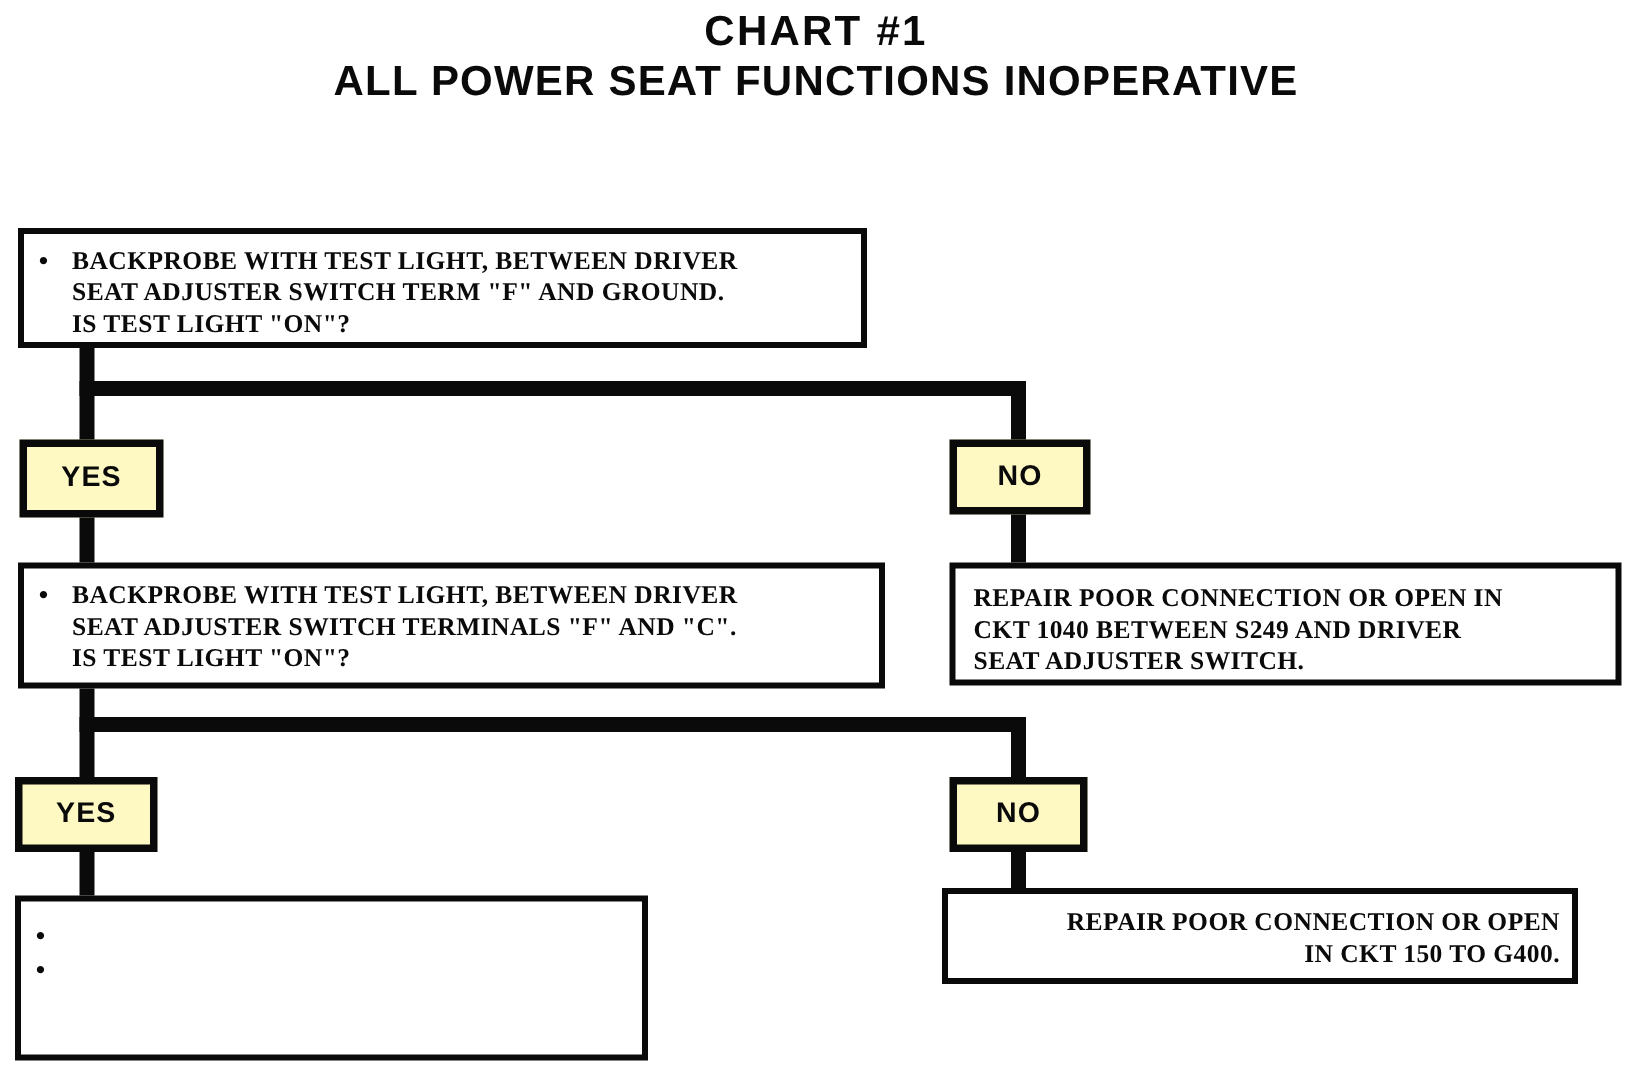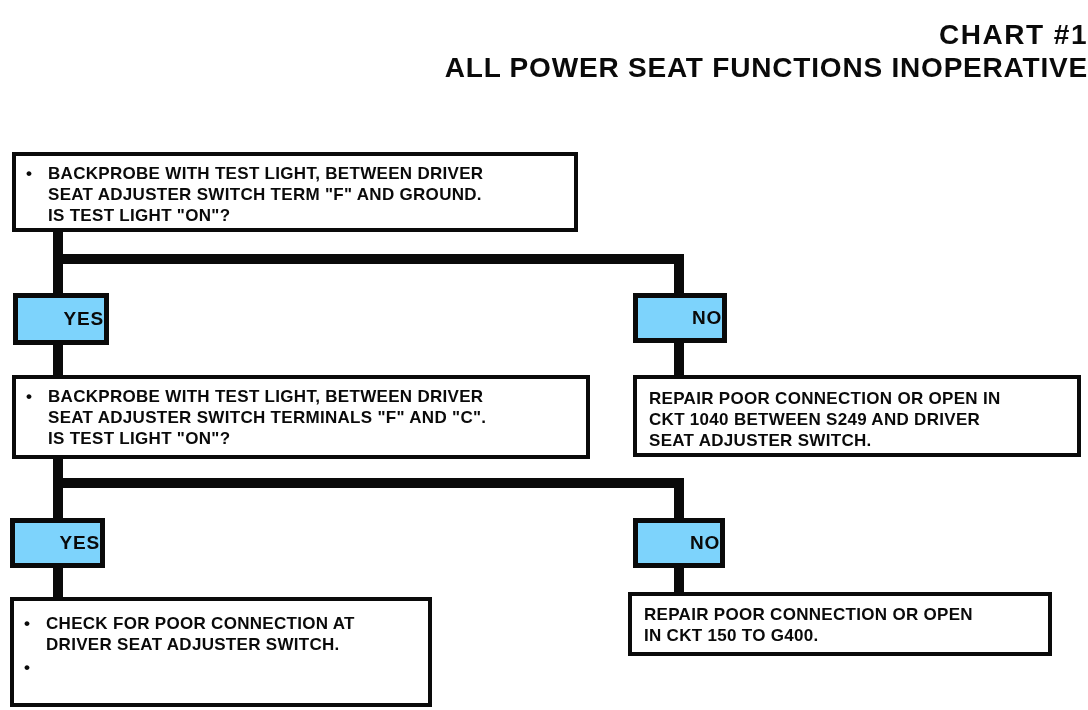--- a/index.html
+++ b/index.html
@@ -12,24 +12,24 @@
     width: 1088px;
     height: 710px;
     background: #ffffff;
     font-family: "Liberation Sans", sans-serif;
     font-weight: bold;
     color: #0a0a0a;
     overflow: hidden;
   }
   .title-wrap {
     position: absolute;
-    top: 20px;
+    top: 6px;
     left: 0;
     width: 100%;
-    text-align: right;
+    text-align: center;
     line-height: 1.1;
   }
   .title {
     font-size: 28px;
     letter-spacing: 1.5px;
     margin: 0;
   }
   .subtitle {
     font-size: 28px;
     letter-spacing: 0.8px;
@@ -40,25 +40,25 @@
     box-sizing: border-box;
     background: #ffffff;
     border: 4px solid #0a0a0a;
     font-size: 17px;
     line-height: 21px;
     letter-spacing: 0.3px;
   }
   .tag {
     position: absolute;
     box-sizing: border-box;
-    background: #7dd3fc;
+    background: #fef9c3;
     border: 5px solid #0a0a0a;
     display: flex;
     align-items: center;
-    justify-content: flex-end;
+    justify-content: center;
     font-size: 19px;
     letter-spacing: 0.8px;
   }
   .line {
     position: absolute;
     background: #0a0a0a;
   }
   .box-inner {
     padding: 7px 8px 6px 10px;
     display: flex;
@@ -68,20 +68,21 @@
   .bullet-row {
     display: flex;
     align-items: flex-start;
   }
   .bullet-char {
     flex: 0 0 22px;
     text-align: left;
   }
   .pre {
     white-space: pre-line;
+    font-family: Liberation Serif, serif;
   }
   .plain-inner {
     padding: 9px 8px 6px 12px;
   }
 </style>
 </head>
 <body>
 
 <div class="canvas">
 
@@ -140,27 +141,25 @@
     <span>YES</span>
   </div>
   <div class="tag" style="left:633px; top:518px; width:92px; height:50px;">
     <span>NO</span>
   </div>
 
   <div class="box" style="left:10px; top:597px; width:422px; height:110px;">
     <div class="box-inner" style="padding-top:12px; gap:2px;">
       <div class="bullet-row">
         <span class="bullet-char">•</span>
-        <span class="pre">CHECK FOR POOR CONNECTION AT
-DRIVER SEAT ADJUSTER SWITCH.</span>
       </div>
       <div class="bullet-row">
         <span class="bullet-char">•</span>
       </div>
     </div>
   </div>
 
-  <div class="box" style="left:628px; top:592px; width:424px; height:64px;">
+  <div class="box" style="left:628px; top:592px; width:424px; height:64px;text-align:right;">
     <div class="plain-inner pre" style="padding-top:8px;">REPAIR POOR CONNECTION OR OPEN
 IN CKT 150 TO G400.</div>
   </div>
 
 </div>
 
 </body></html>

